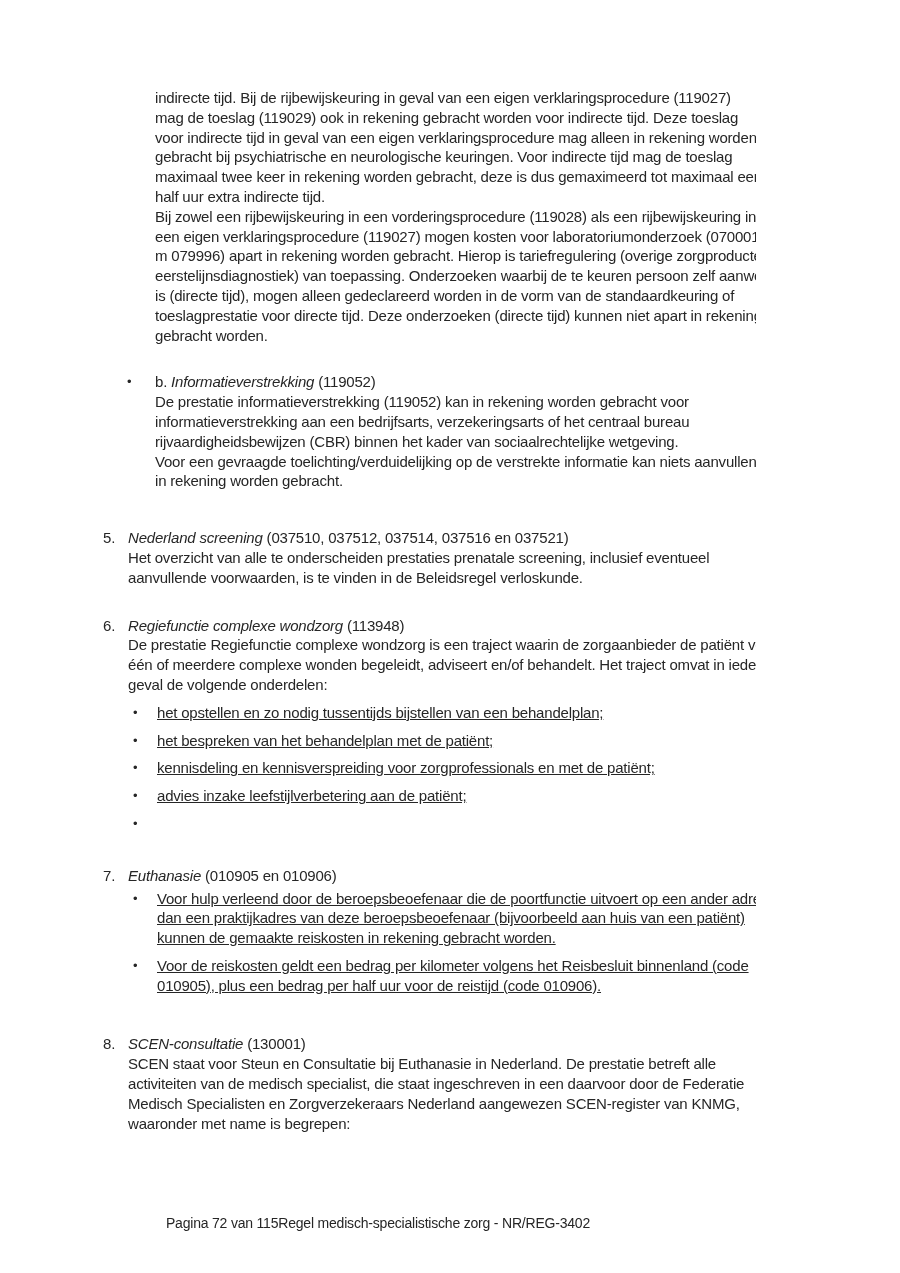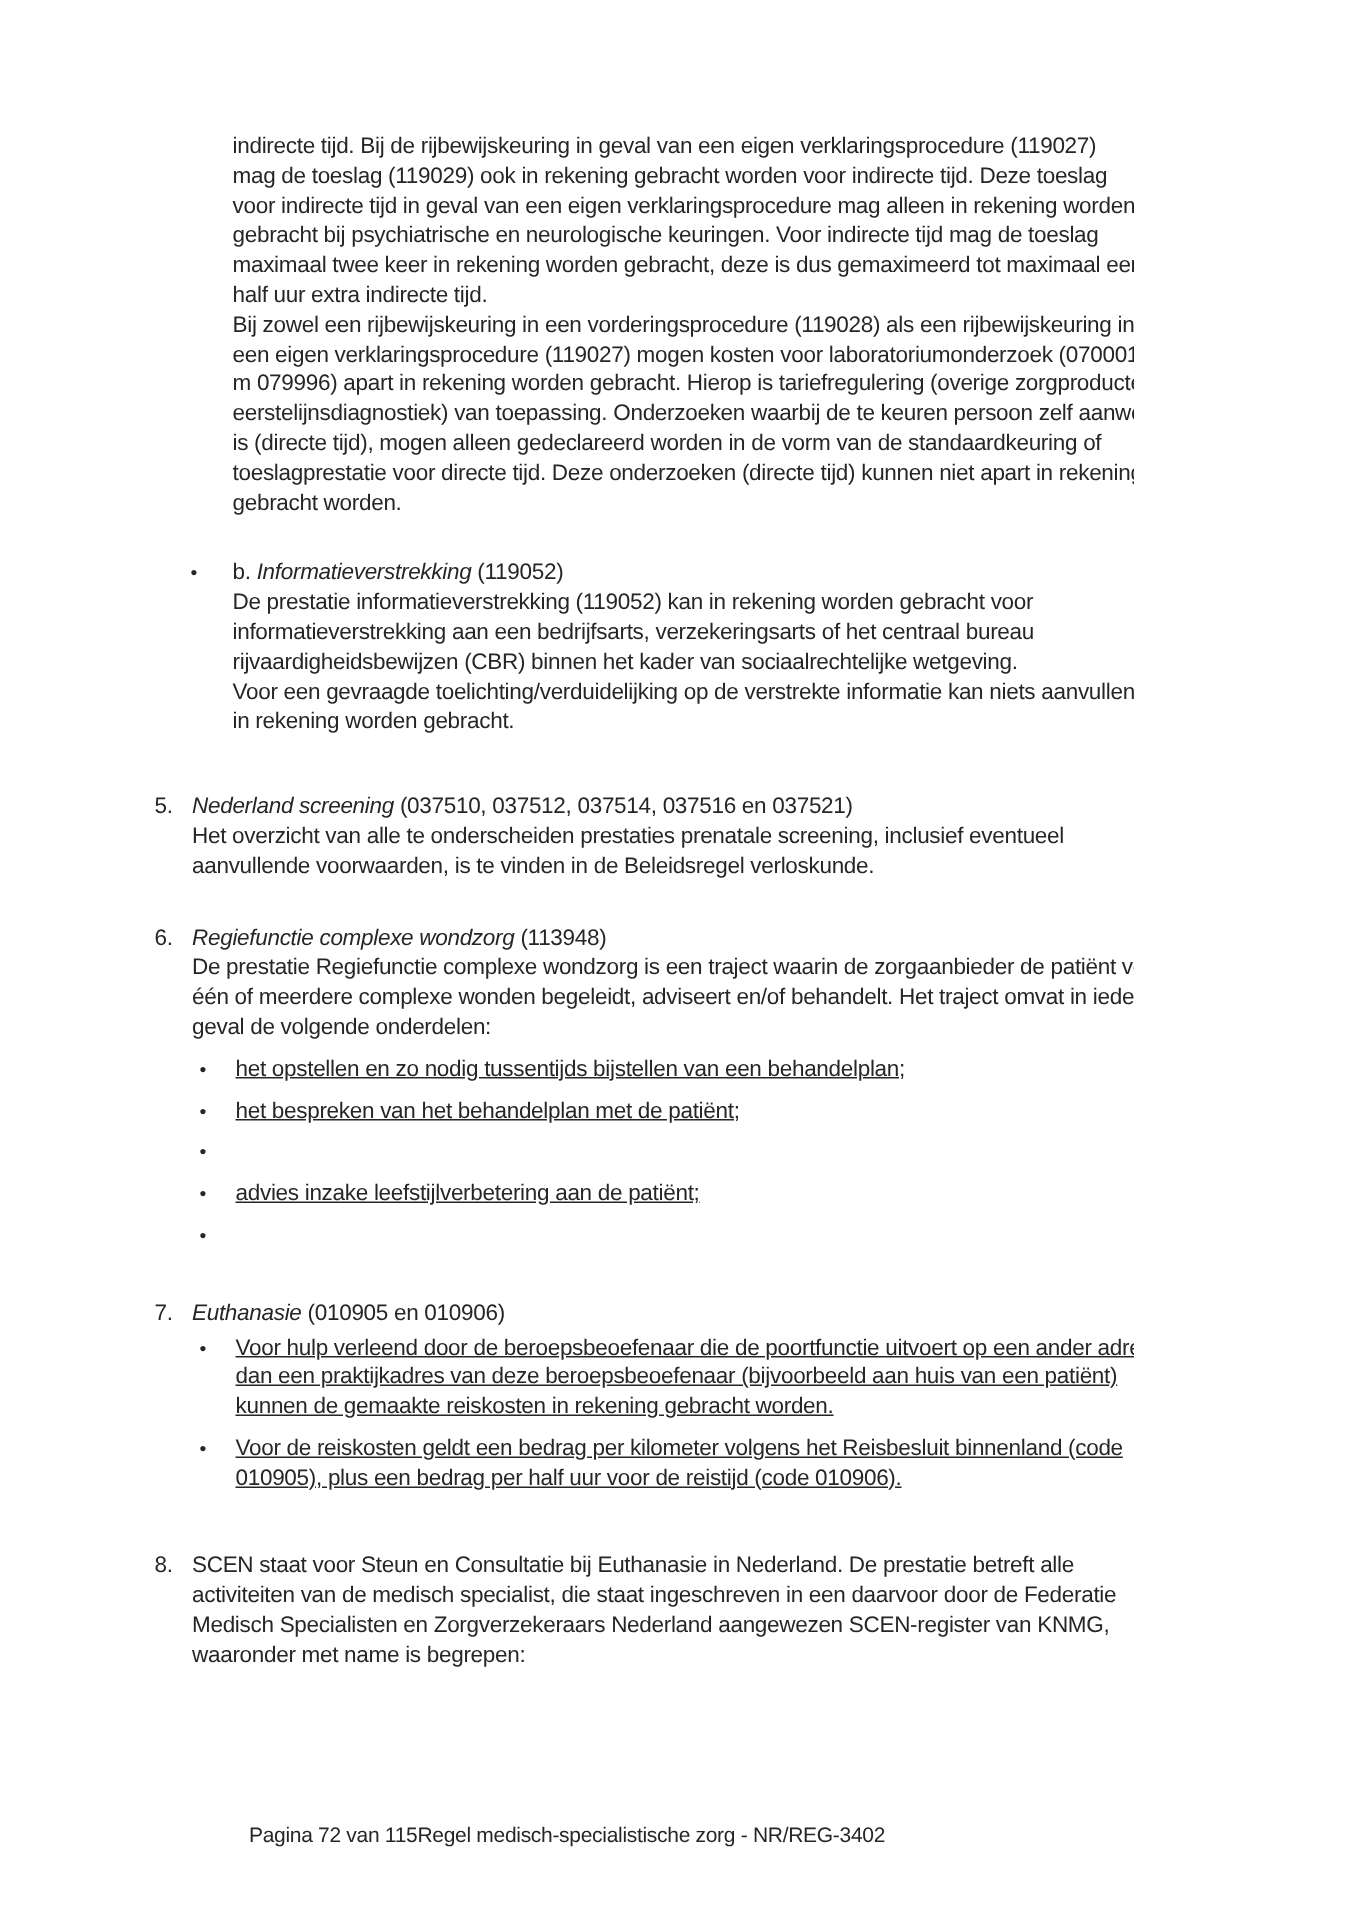--- a/index.html
+++ b/index.html
@@ -114,20 +114,21 @@
       <div class="sub">
         <span class="sbullet">•</span>
         <div class="stext">het opstellen en zo nodig tussentijds bijstellen van een behandelplan;</div>
       </div>
       <div class="sub">
         <span class="sbullet">•</span>
         <div class="stext">het bespreken van het behandelplan met de patiënt;</div>
       </div>
       <div class="sub">
         <span class="sbullet">•</span>
+        <div class="stext">kennisdeling en kennisverspreiding voor zorgprofessionals en met de patiënt;</div>
       </div>
       <div class="sub">
         <span class="sbullet">•</span>
         <div class="stext">advies inzake leefstijlverbetering aan de patiënt;</div>
       </div>
       <div class="sub">
         <span class="sbullet">•</span>
       </div>
     </div>
   </div>
@@ -149,20 +150,24 @@
         <span class="sbullet">•</span>
         <div class="stext">Voor de reiskosten geldt een bedrag per kilometer volgens het Reisbesluit binnenland (code
 010905), plus een bedrag per half uur voor de reistijd (code 010906).</div>
       </div>
     </div>
   </div>
 
   <div class="num-item" id="item8">
     <span class="num">8.</span>
     <div class="icontent">
+      <div class="title-line">
+        <span class="it">SCEN-consultatie</span>
+        <span>(130001)</span>
+      </div>
       <div class="para">SCEN staat voor Steun en Consultatie bij Euthanasie in Nederland. De prestatie betreft alle
 activiteiten van de medisch specialist, die staat ingeschreven in een daarvoor door de Federatie
 Medisch Specialisten en Zorgverzekeraars Nederland aangewezen SCEN-register van KNMG,
 waaronder met name is begrepen:</div>
     </div>
   </div>
 
   <div class="footer">
     <span>Pagina 72 van 115</span>
     <span>Regel medisch-specialistische zorg - NR/REG-3402</span>

